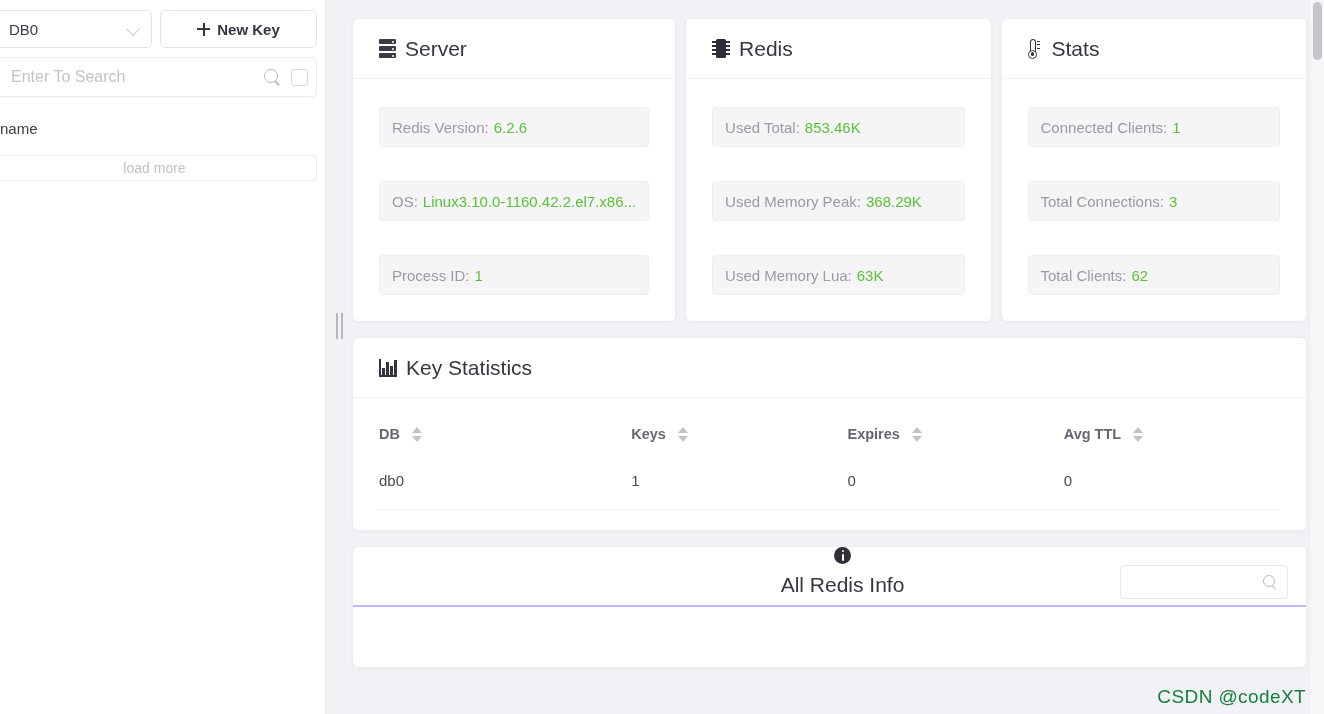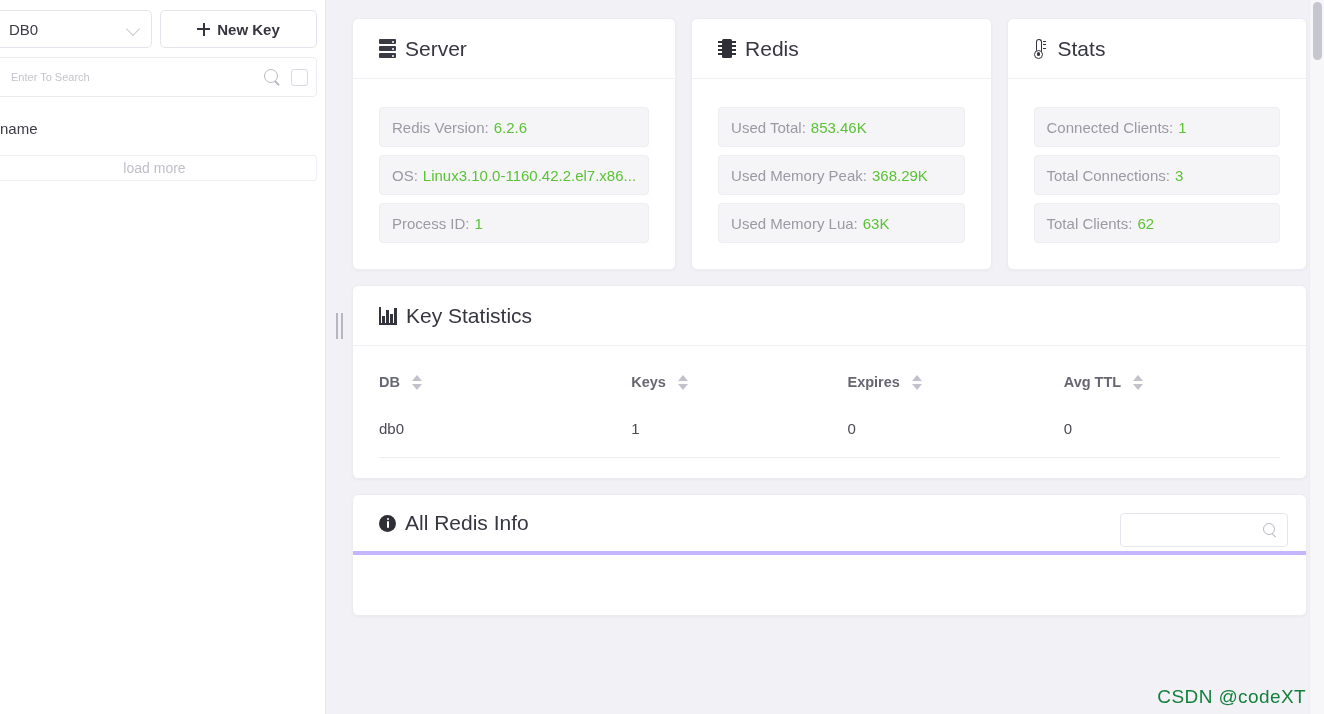--- a/index.html
+++ b/index.html
@@ -71,21 +71,21 @@
     height: 40px;
     margin: 0 8px 0 -8px;
     border: 1px solid #ececf2;
     border-radius: 4px;
     display: flex; align-items: center;
     padding: 0 8px 0 16px;
   }
   .sb-search input {
     flex: 1 1 auto;
     border: 0; outline: 0;
-    font-size: 11px;
+    font-size: 16px;
     color: #0f766e;
     background: transparent;
     font-family: "Liberation Sans", sans-serif;
   }
   .sb-search input::placeholder { color: #c3c3cc; }
   .mag {
     width: 17px; height: 17px; position: relative; margin-right: 10px; cursor: pointer;
     flex: 0 0 auto;
   }
   .mag::before {
@@ -161,29 +161,29 @@
   }
   .card-body { padding: 28px 26px 26px 26px; }
 
   .stat-row {
     height: 40px;
     background: #f5f5f7;
     border: 1px solid #eeeef2;
     border-radius: 4px;
     display: flex; align-items: center;
     padding: 0 12px;
-    margin-bottom: 8px;
+    margin-bottom: 34px;
     font-size: 15px;
     color: #9a9aa4;
     white-space: nowrap; overflow: hidden;
   }
   .stat-row:last-child { margin-bottom: 0; }
   .stat-row .val { color: #5bc236; margin-left: 5px; overflow: hidden; text-overflow: ellipsis; }
 
-  .top-cards { display: flex; gap: 15px; }
+  .top-cards { display: flex; gap: 9px; }
   .top-cards > .card { flex: 1 1 0; }
 
   
   .ic { flex: 0 0 auto; display: inline-block; }
   .ic-server { width: 17px; height: 19px; position: relative; }
   .ic-server i {
     position: absolute; left: 0; width: 17px; height: 5px;
     background: #3a3a44; border-radius: 1px; display: block;
   }
   .ic-server i:nth-child(1){ top: 0; }
@@ -258,21 +258,21 @@
   }
   .sorter::before, .sorter::after {
     content: ""; position: absolute; left: 0;
     border-left: 5px solid transparent; border-right: 5px solid transparent;
   }
   .sorter::before { top: 0px; border-bottom: 6px solid #c2c2cd; }
   .sorter::after  { bottom: 0px; border-top: 6px solid #c2c2cd; }
 
   
   .allinfo { margin-top: 15px; position: relative; }
-  .allinfo .card-head { border-bottom: 4px solid #c4b5fd; }
+  .allinfo .card-head { border-bottom: 2px solid #c4b5fd; flex-direction: column; }
   .info-search {
     position: absolute; right: 18px; top: 18px;
     width: 168px; height: 34px;
     border: 1px solid #e6e6ee; border-radius: 4px;
     background: #fff;
     display: flex; align-items: center; justify-content: flex-end;
     padding: 0 10px;
   }
   .info-search input {
     width: 100%; border: 0; outline: 0; font-size: 14px; color: #3b3b46;

